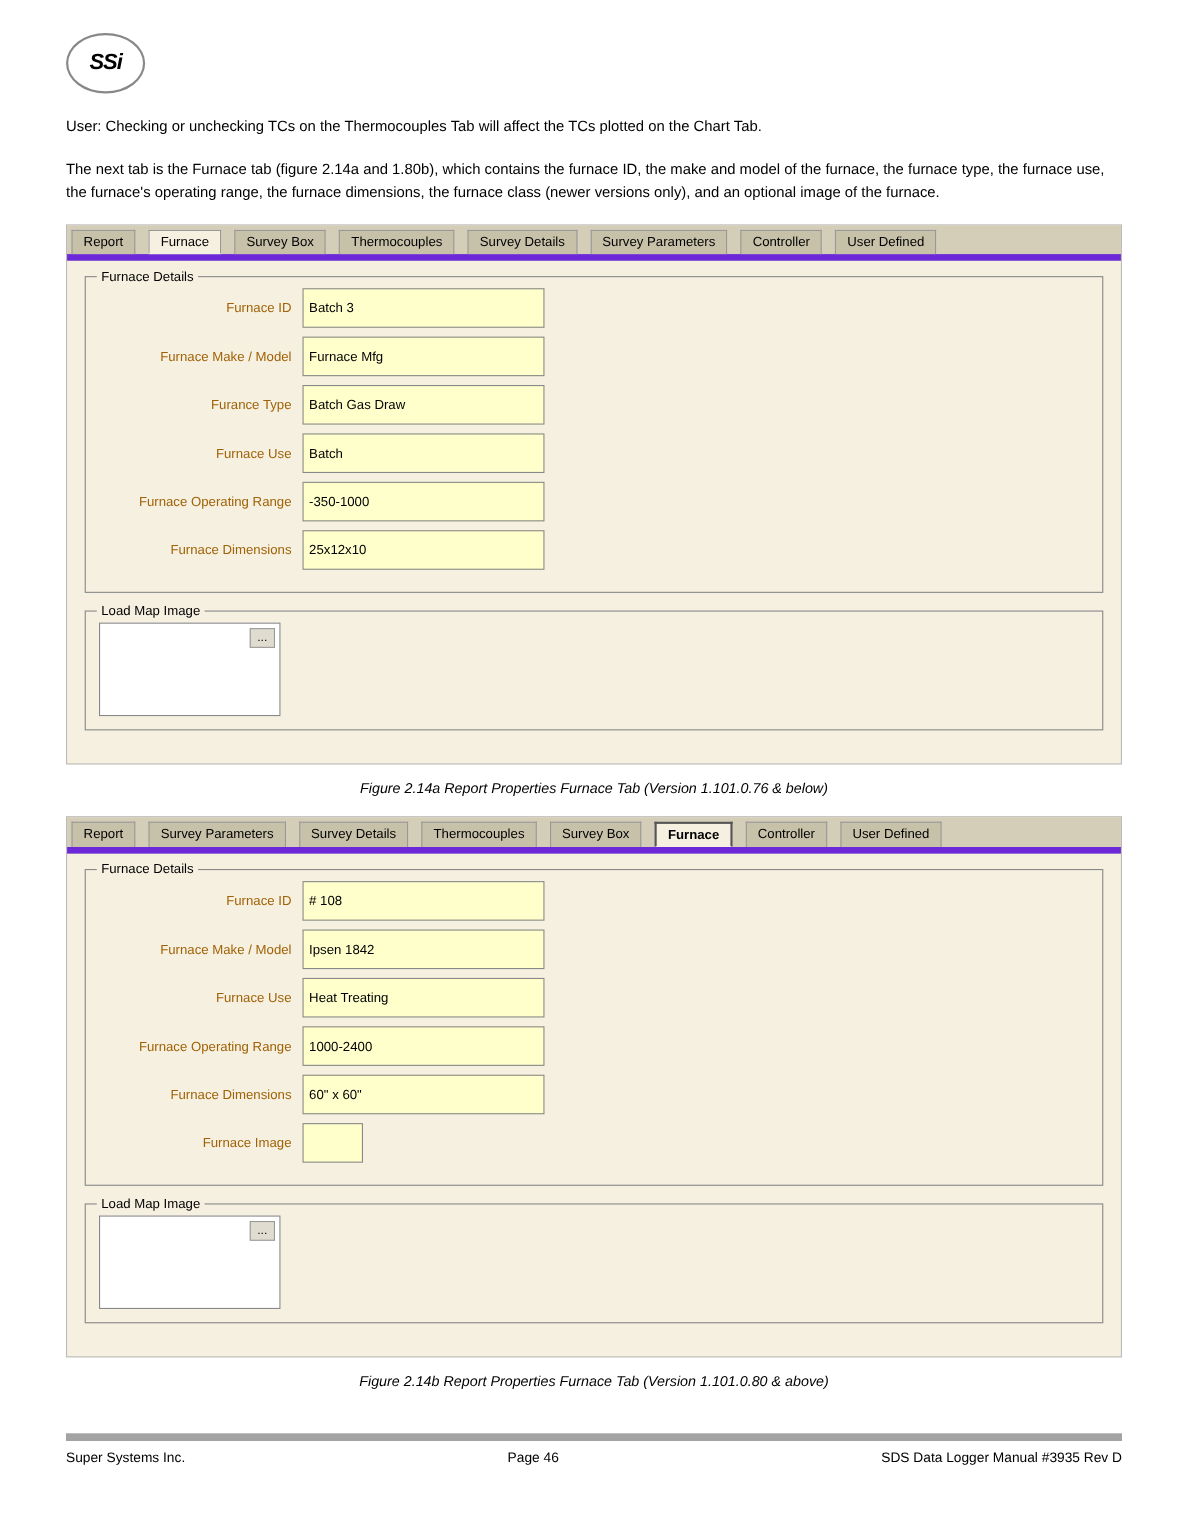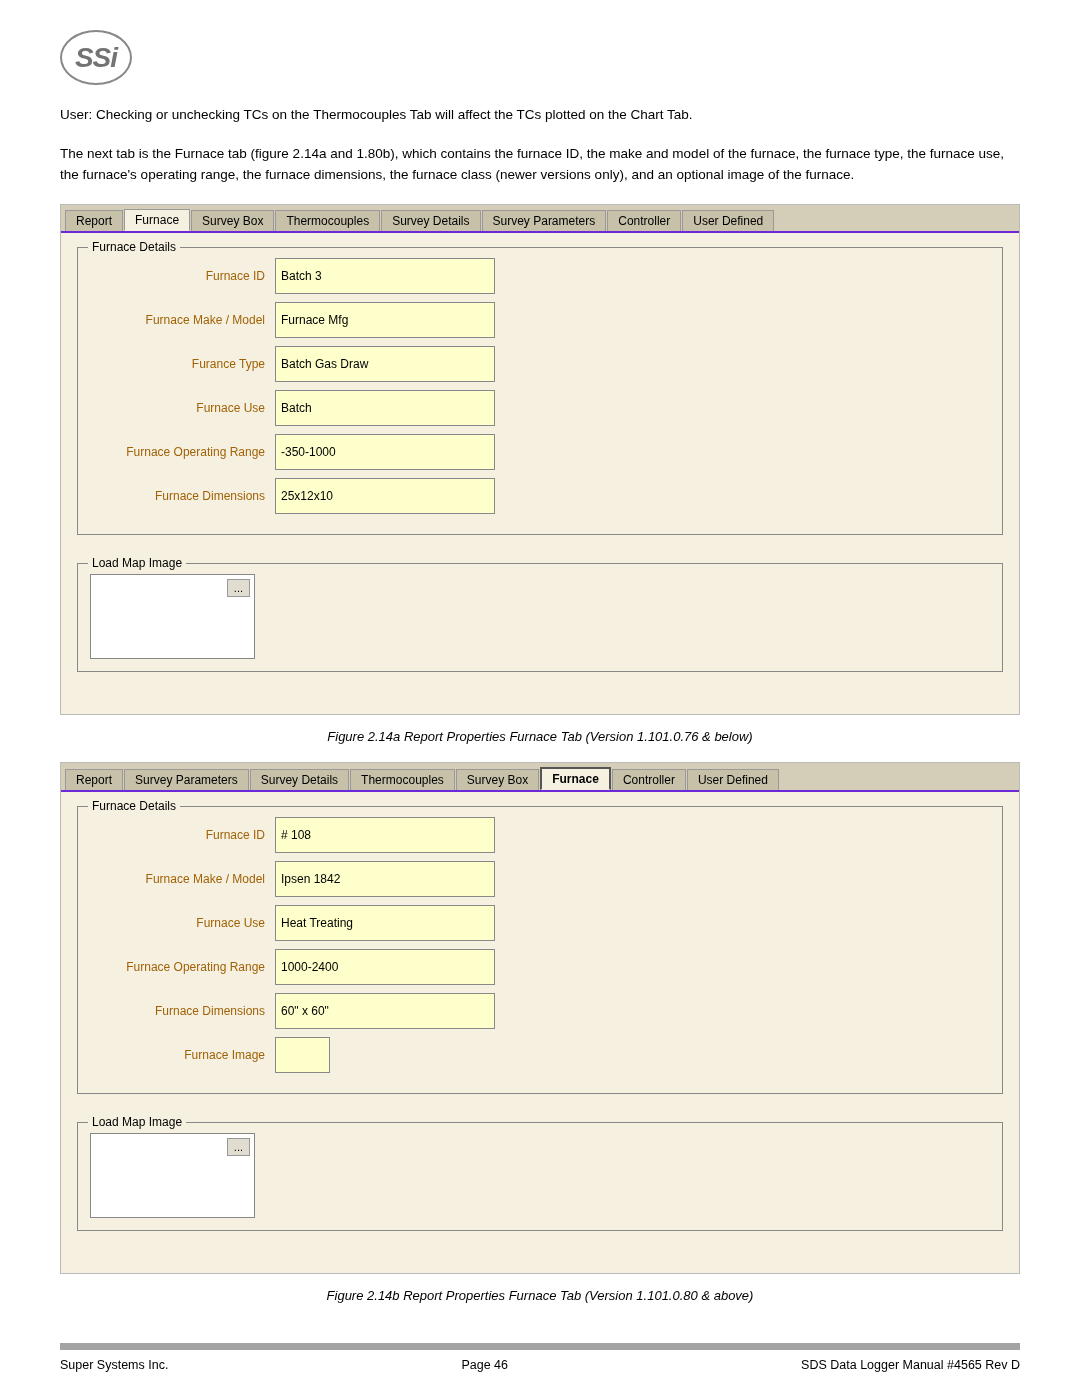--- a/index.html
+++ b/index.html
@@ -22,44 +22,43 @@
       width: 72px;
       height: 55px;
       border: 2.5px solid #888;
       border-radius: 50%;
       display: flex;
       align-items: center;
       justify-content: center;
       background: #fff;
     }
     .logo-text {
-      font-size: 28px;
+      font-size: 20px;
       font-weight: bold;
       font-style: italic;
-      color: #737373;
+      color: #000000;
       letter-spacing: -1px;
     }
     .note-paragraph {
       margin-bottom: 18px;
       line-height: 1.55;
       font-size: 13.5px;
     }
     .figure-container {
       border: 1px solid #bbb;
       background: #f5f0e0;
       margin-bottom: 14px;
       padding: 0;
     }
     .tab-bar {
       display: flex;
-      align-items: flex-end;
       background: #d4cdb8;
-      border-bottom: 2px solid #6d28d9;
+      border-bottom: 6px solid #6d28d9;
       padding: 4px 4px 0 4px;
-      gap: 1px;
+      gap: 12px;
       flex-wrap: wrap;
     }
     .tab {
       padding: 3px 10px;
       background: #c8c1aa;
       border: 1px solid #999;
       border-bottom: none;
       cursor: pointer;
       font-size: 12px;
       white-space: nowrap;
@@ -75,21 +74,21 @@
       border: 2px solid #555;
       border-bottom: 1px solid #f5f0e0;
       font-weight: bold;
       z-index: 2;
     }
     .figure-body {
       padding: 14px 16px 14px 16px;
     }
     .group-box {
       border: 1px solid #888;
-      margin-bottom: 28px;
+      margin-bottom: 16px;
       padding: 10px 12px 12px 12px;
       position: relative;
     }
     .group-label {
       position: absolute;
       top: -8px;
       left: 10px;
       background: #f5f0e0;
       padding: 0 4px;
       font-size: 12px;
@@ -257,16 +256,16 @@
         </div>
       </div>
     </div>
   </div>
 
   <p class="figure-caption">Figure 2.14b Report Properties Furnace Tab (Version 1.101.0.80 &amp; above)</p>
 
   <div class="footer-line">
     <span>Super Systems Inc.</span>
     <span>Page 46</span>
-    <span>SDS Data Logger Manual #4565 Rev D</span>
+    <span>SDS Data Logger Manual #3935 Rev D</span>
   </div>
 
 </div>
 
 </body></html>

